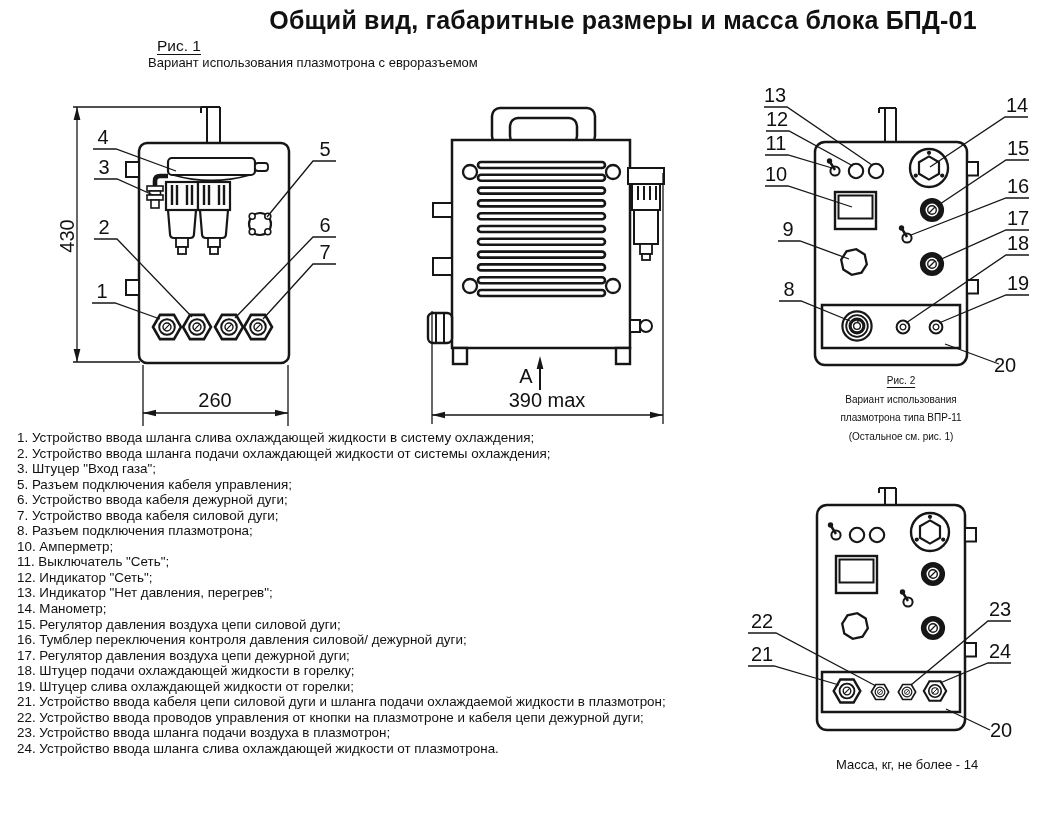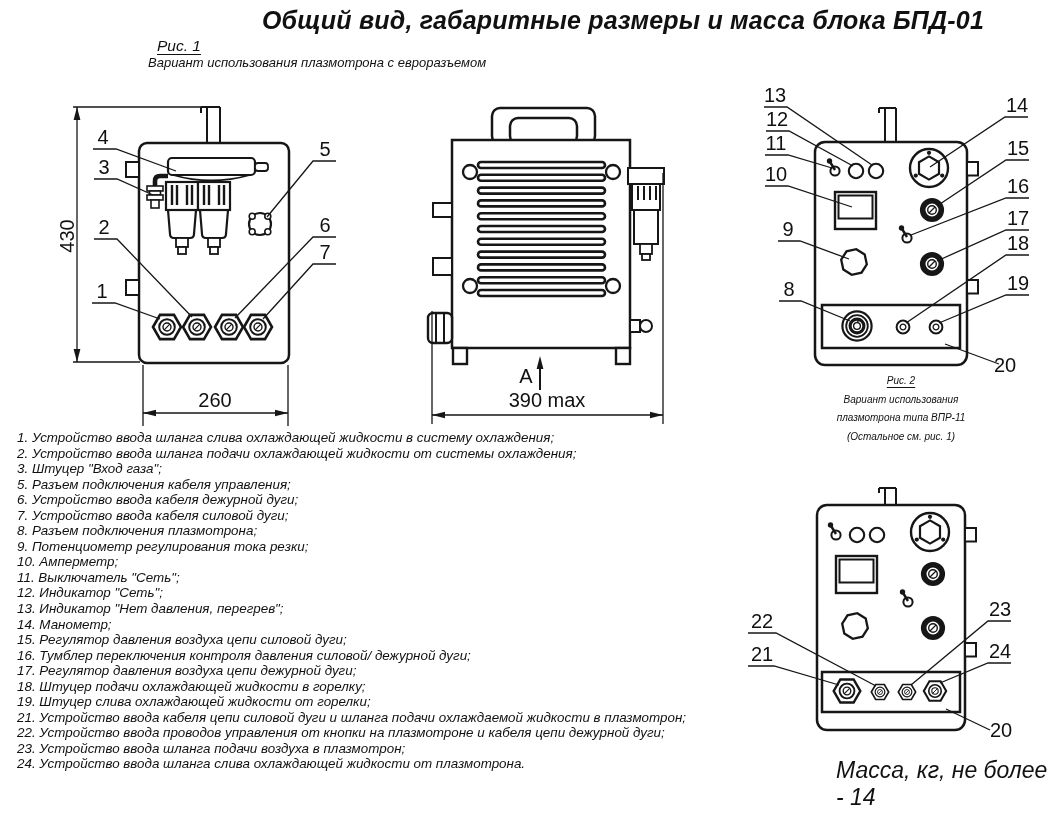--- a/index.html
+++ b/index.html
@@ -1,27 +1,27 @@
 <!DOCTYPE html>
 <html><head>
 <meta charset="utf-8">
 <style>
   * { margin:0; padding:0; box-sizing:border-box; }
   html,body { width:1052px; height:822px; background:#ffffff; }
   body { position:relative; overflow:hidden; color:#111;
          font-family:"Liberation Sans", sans-serif; }
-  .abs { position:absolute;font-style:italic; }
+  .abs { position:absolute; }
   .title { left:194px; top:6px; width:858px; text-align:center;
            font-size:25px; font-weight:bold; letter-spacing:.2px; }
   .fig1-head { left:157px; top:37px; width:800px; font-size:15.5px; }
   .fig1-cap  { left:148px; top:55px; width:800px; text-align:left; font-size:13px; }
   .u { text-decoration:underline; text-underline-offset:3px; }
   .fig2-block { left:751px; top:372px; width:300px; text-align:center;
                 font-size:10px; line-height:18.5px; }
-  .mass { left:836px; top:757px; font-size:23px; }
+  .mass { left:836px; top:757px; font-size:13px; }
   .legend { left:17px; top:430px; font-size:13.4px; line-height:15.55px; white-space:nowrap; }
   svg { position:absolute; overflow:visible; }
   svg text { font-family:"Liberation Sans", sans-serif; font-size:20px; fill:#111; }
   .ln { stroke:#161616; fill:none; }
   .thin { stroke:#161616; stroke-width:1.3; fill:none; }
   .arr { fill:#161616; stroke:none; }
 </style>
 </head>
 <body>
 
@@ -317,21 +317,20 @@
 <div class="abs mass">Масса, кг, не более - 14</div>
 
 <div class="abs legend">
   <div>1. Устройство ввода шланга слива охлаждающей жидкости в систему охлаждения;</div>
   <div>2. Устройство ввода шланга подачи охлаждающей жидкости от системы охлаждения;</div>
   <div>3. Штуцер "Вход газа";</div>
   <div>5. Разъем подключения кабеля управления;</div>
   <div>6. Устройство ввода кабеля дежурной дуги;</div>
   <div>7. Устройство ввода кабеля силовой дуги;</div>
   <div>8. Разъем подключения плазмотрона;</div>
-  <div>9. Потенциометр регулирования тока резки;</div>
   <div>10. Амперметр;</div>
   <div>11. Выключатель "Сеть";</div>
   <div>12. Индикатор "Сеть";</div>
   <div>13. Индикатор "Нет давления, перегрев";</div>
   <div>14. Манометр;</div>
   <div>15. Регулятор давления воздуха цепи силовой дуги;</div>
   <div>16. Тумблер переключения контроля давления силовой/ дежурной дуги;</div>
   <div>17. Регулятор давления воздуха цепи дежурной дуги;</div>
   <div>18. Штуцер подачи охлаждающей жидкости в горелку;</div>
   <div>19. Штуцер слива охлаждающей жидкости от горелки;</div>

